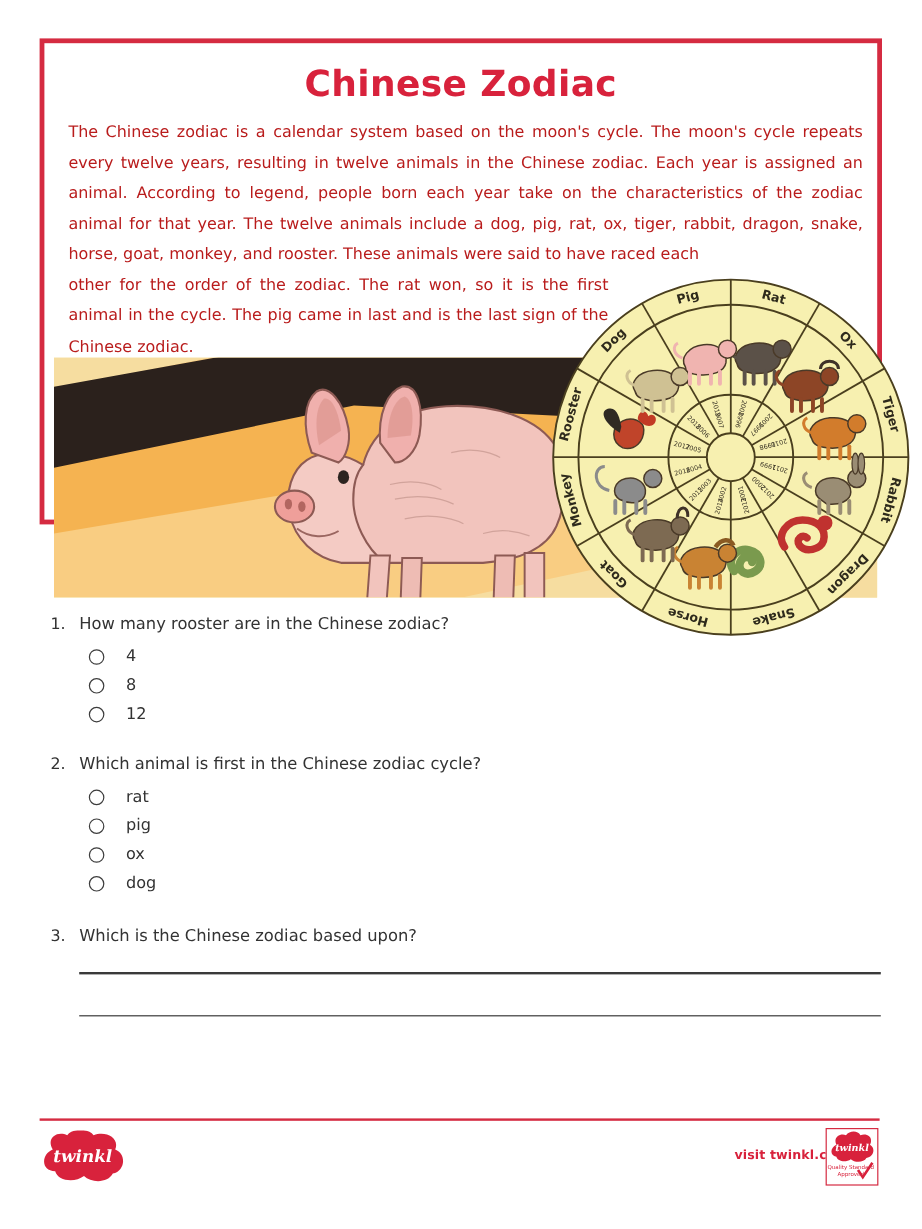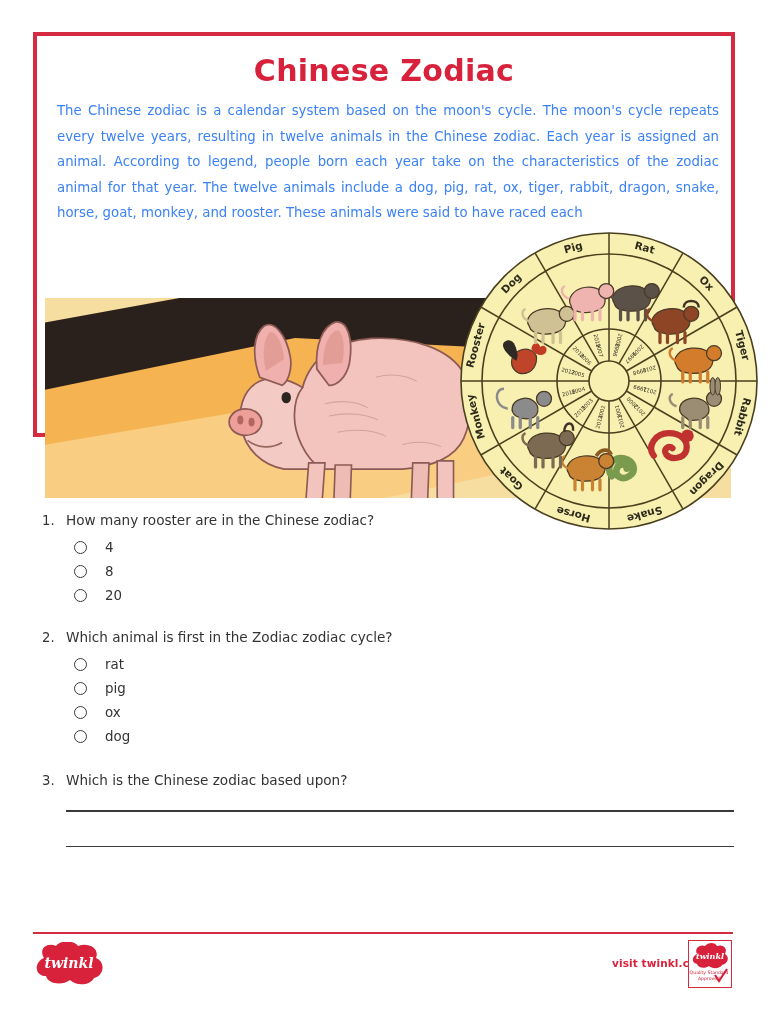--- a/index.html
+++ b/index.html
@@ -40,21 +40,21 @@
 
   .intro {
     position: absolute;
     left: 20px;
     top: 62px;
     width: 662px;
     font-family: "DejaVu Sans", sans-serif;
     font-size: 13.3px;
     line-height: 25.5px;
     text-align: justify;
-    color: #3b82f6;
+    color: #b91c1c;
   }
   .intro .narrow {
     display: block;
     width: 450px;
     text-align: justify;
   }
 
   
   .banner {
     position: absolute;
@@ -168,20 +168,21 @@
 </style>
 </head>
 <body>
 
 <div class="sheet">
 
   <h1 class="title">Chinese Zodiac</h1>
 
   <div class="intro">
     <span>The Chinese zodiac is a calendar system based on the moon's cycle. The moon's cycle repeats every twelve years, resulting in twelve animals in the Chinese zodiac. Each year is assigned an animal. According to legend, people born each year take on the characteristics of the zodiac animal for that year. The twelve animals include a dog, pig, rat, ox, tiger, rabbit, dragon, snake, horse, goat, monkey, and rooster. These animals were said to have raced each</span>
+    <span class="narrow">other for the order of the zodiac. The rat won, so it is the first animal in the cycle. The pig came in last and is the last sign of the Chinese zodiac.</span>
   </div>
 
   <div class="banner">
     <svg width="686" height="200" viewBox="0 0 686 200" xmlns="http://www.w3.org/2000/svg">
       <defs>
         <clipPath id="bclip">
             <rect x="0" y="0" width="686" height="200"></rect>
           </clipPath>
       </defs>
       <g clip-path="url(#bclip)">
@@ -468,29 +469,29 @@
       <div class="opt-row">
         <span class="radio"></span>
         <span class="opt-label">4</span>
       </div>
       <div class="opt-row">
         <span class="radio"></span>
         <span class="opt-label">8</span>
       </div>
       <div class="opt-row">
         <span class="radio"></span>
-        <span class="opt-label">20</span>
+        <span class="opt-label">12</span>
       </div>
     </div>
   </div>
 
   <div class="q-block" style="margin-top:22px;">
     <div class="q-row">
       <span class="q-num">2.</span>
-      <span class="q-text">Which animal is first in the Zodiac zodiac cycle?</span>
+      <span class="q-text">Which animal is first in the Chinese zodiac cycle?</span>
     </div>
     <div class="options">
       <div class="opt-row">
         <span class="radio"></span>
         <span class="opt-label">rat</span>
       </div>
       <div class="opt-row">
         <span class="radio"></span>
         <span class="opt-label">pig</span>
       </div>

